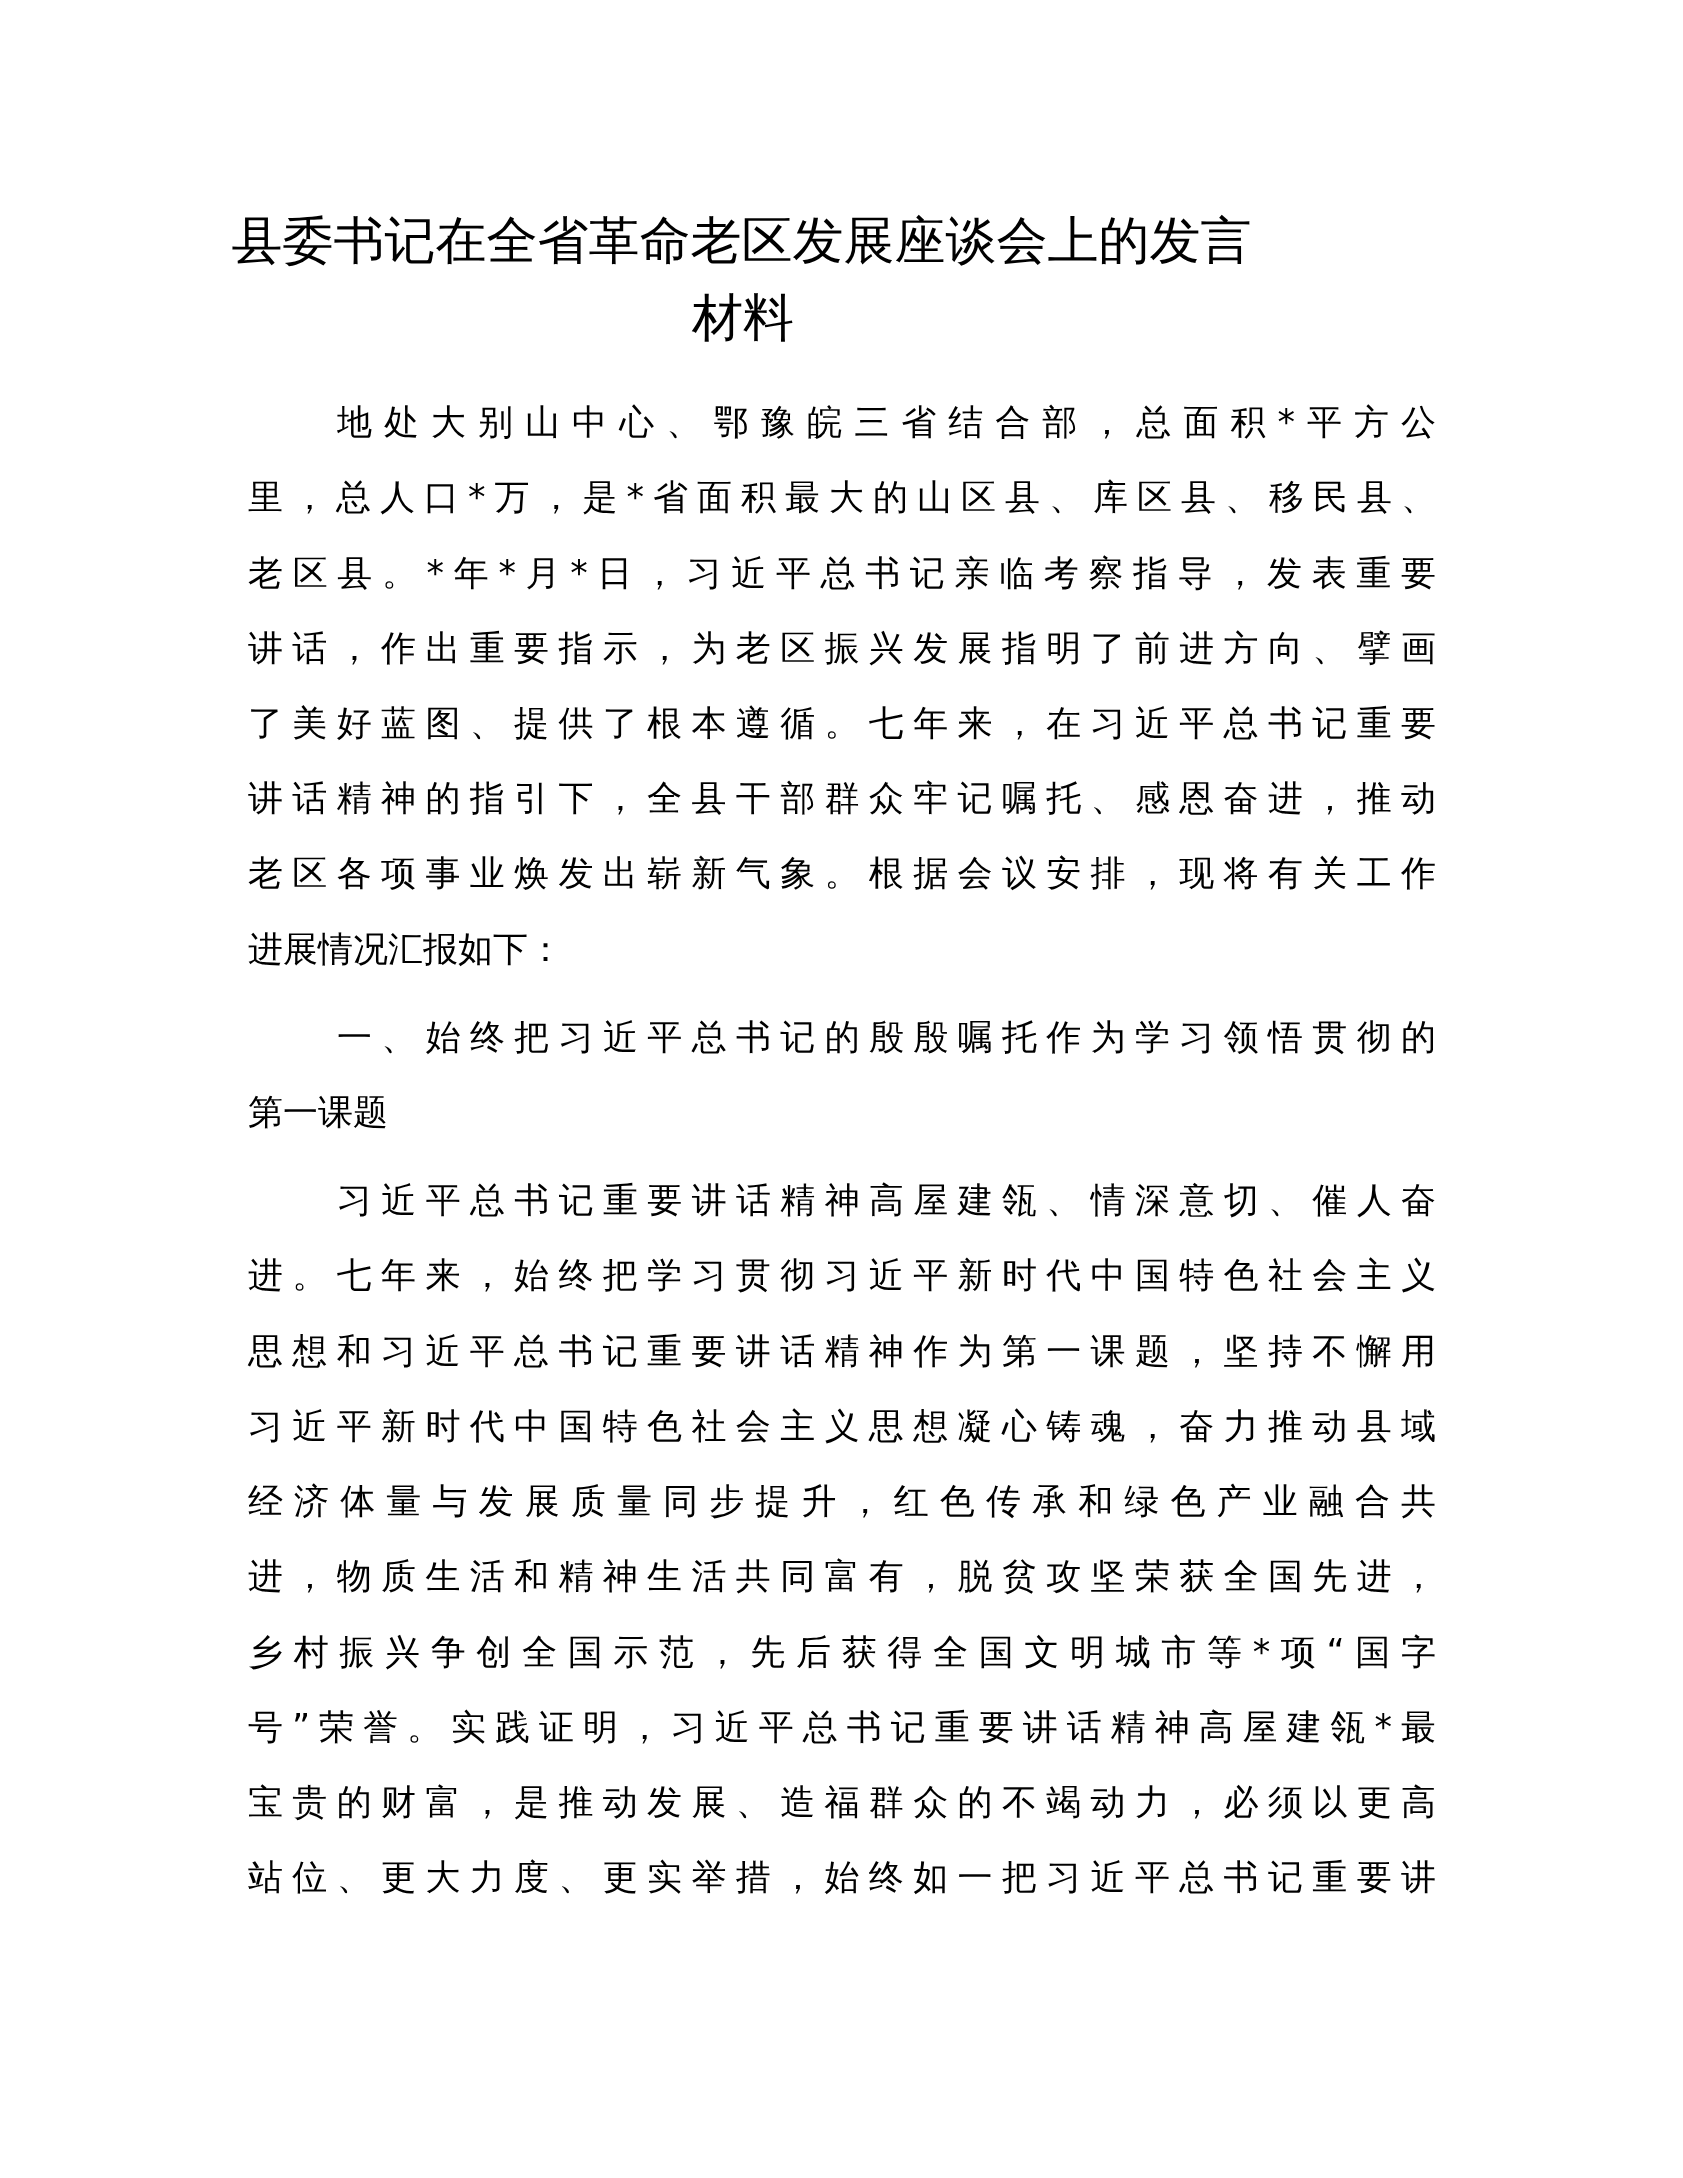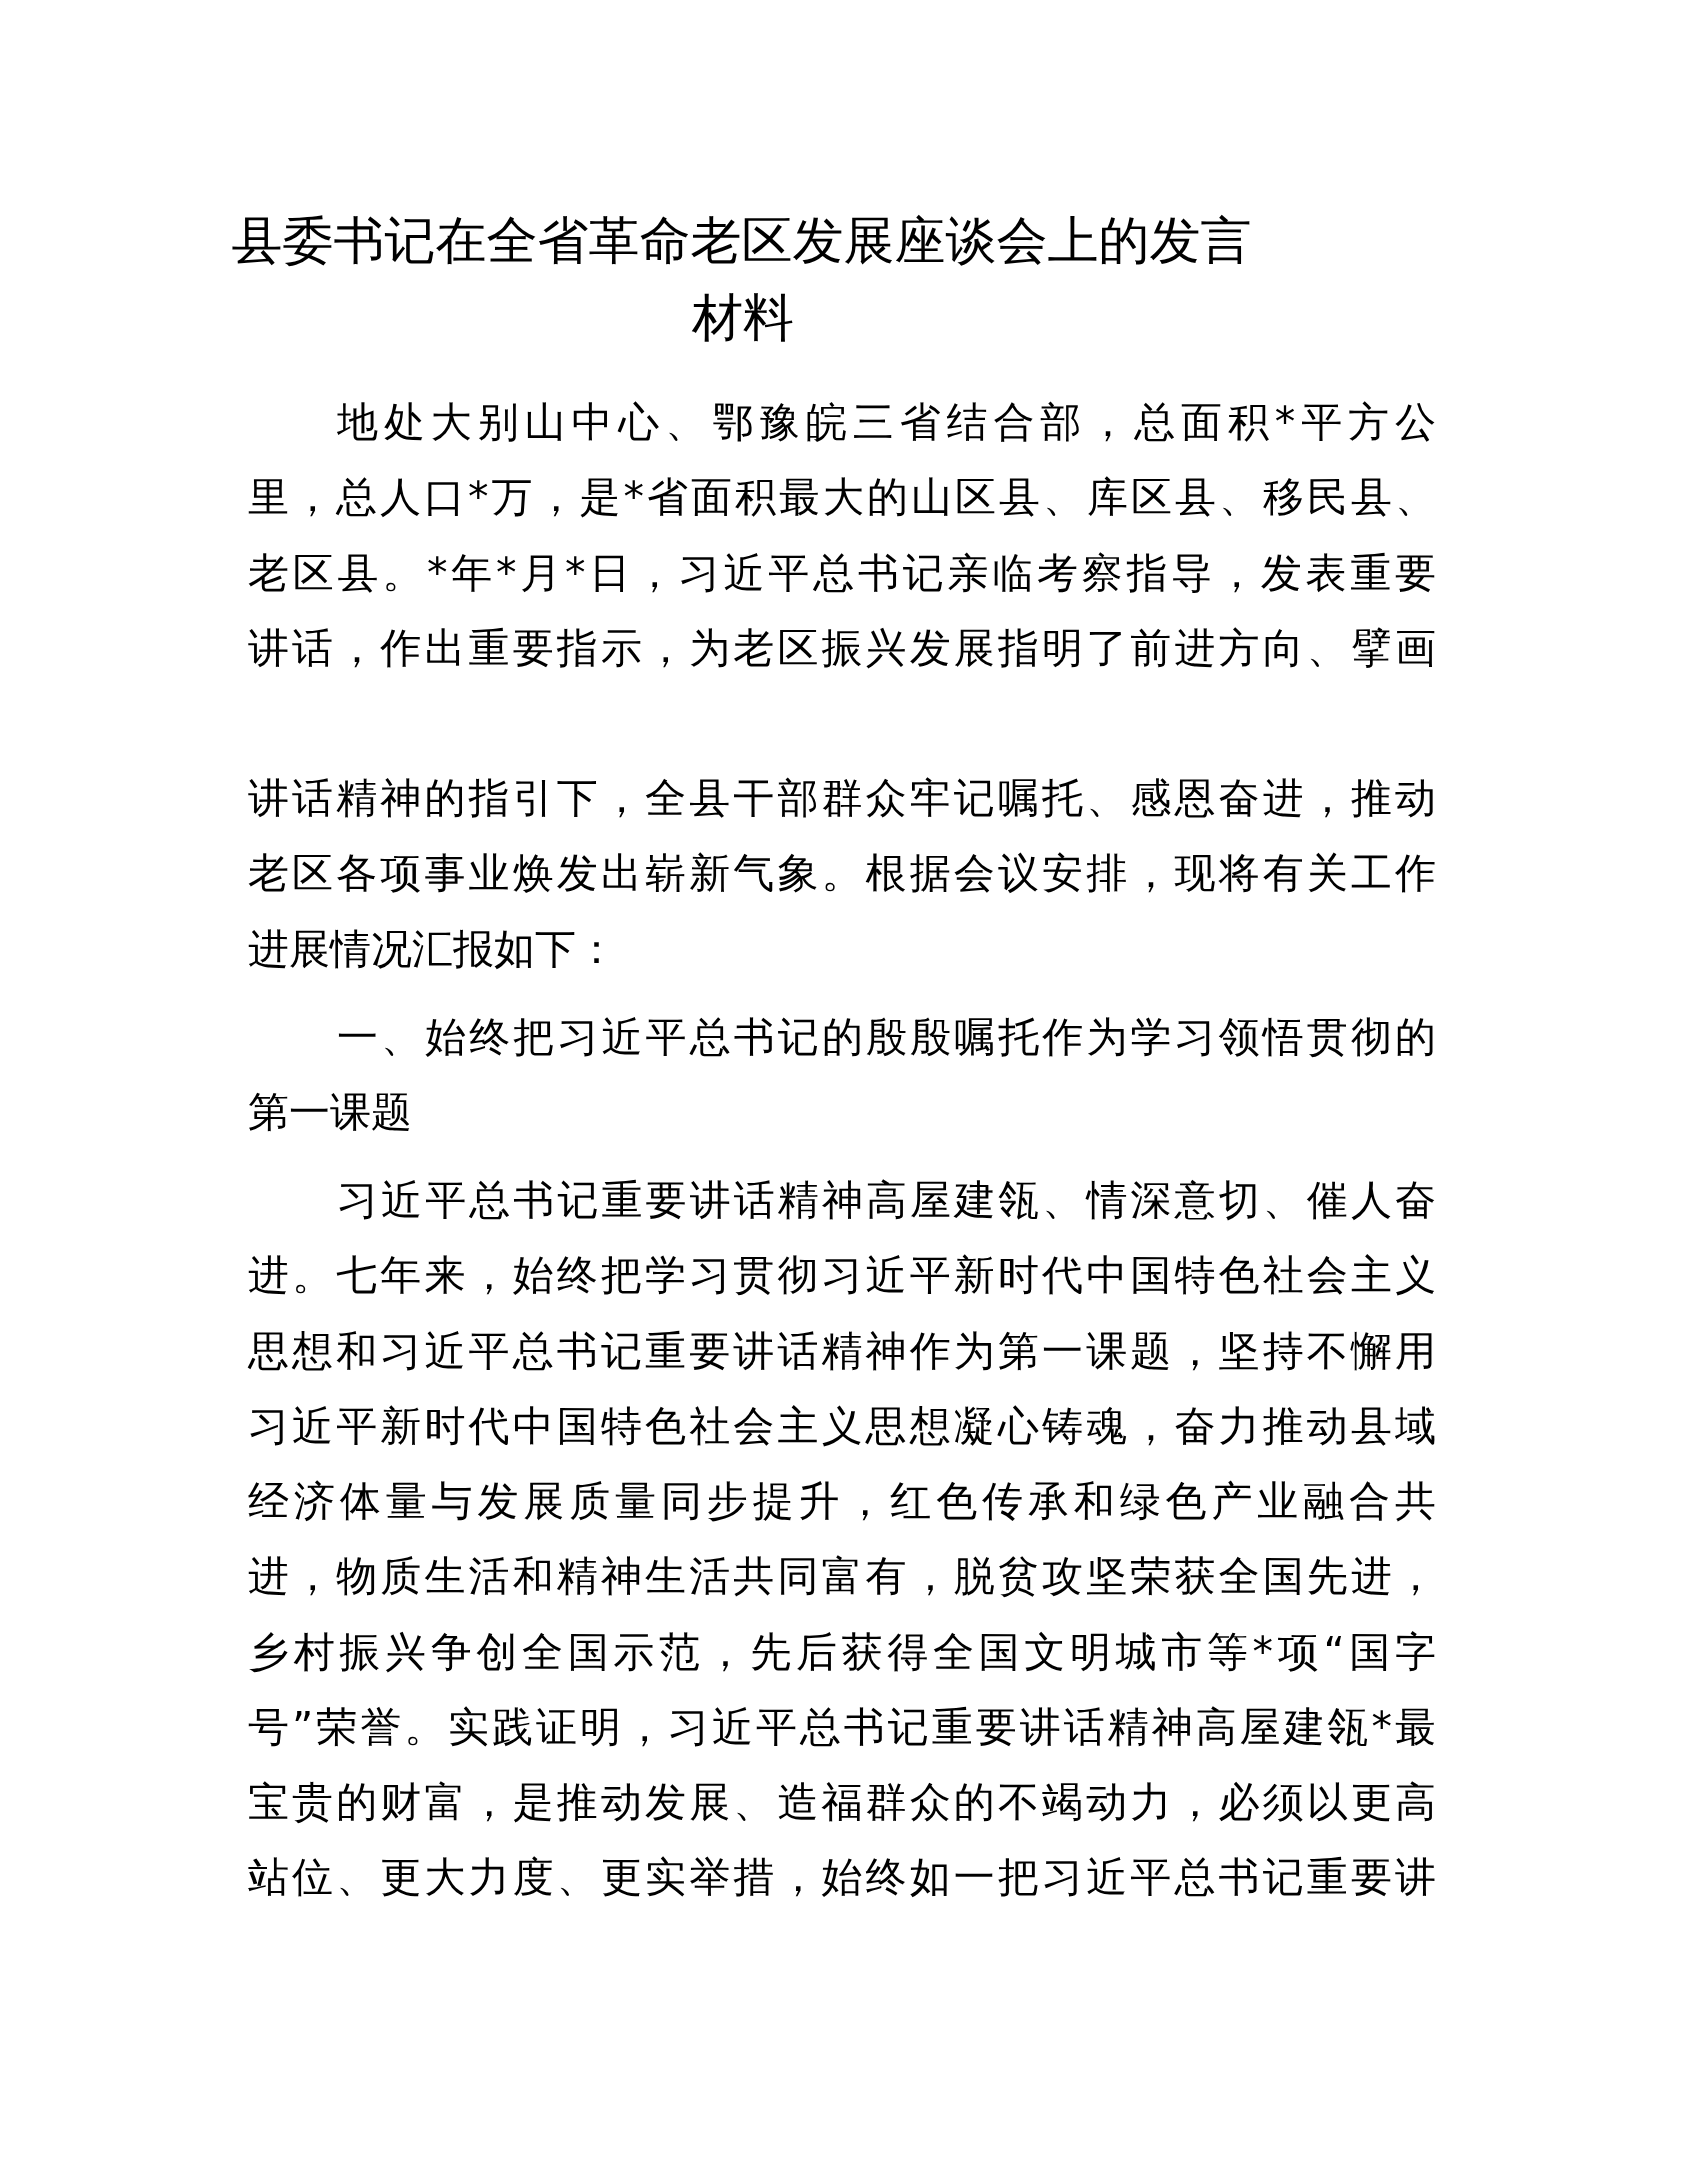--- a/index.html
+++ b/index.html
@@ -3,38 +3,39 @@
 <meta charset="utf-8">
 <style>
   html, body { margin:0; padding:0; background:#ffffff; }
   body { width:1683px; height:2178px; position:relative; overflow:hidden;
          font-family:"DejaVu Sans","Liberation Sans",sans-serif; color:#000; }
   .page { position:absolute; left:0; top:0; width:1683px; height:2178px; background:#fff; }
   .title { position:absolute; left:0; width:1683px; text-align:center;
            font-size:51px; line-height:73px; letter-spacing:0px; }
   .title .t1 { position:absolute; top:204px; left:0; width:1483px; }
   .title .t2 { position:absolute; top:281px; left:0; width:1486px; }
-  .line { position:absolute; left:248px; width:1188px; font-size:41px; height:59px;
+  .line { position:absolute; left:248px; width:1188px; font-size:35px; height:59px;
           line-height:59px; white-space:nowrap; text-align:justify; text-align-last:justify; }
   .line.last { text-align-last:left; }
   .line.indent { left:337px; width:1099px; }
 </style>
 </head>
 <body>
 
 <div class="page">
   <div class="title">
     <div class="t1">县委书记在全省革命老区发展座谈会上的发言</div>
     <div class="t2">材料</div>
   </div>
 
   <div class="line indent" style="top:393px">地处大别山中心、鄂豫皖三省结合部，总面积*平方公</div>
   <div class="line" style="top:468px">里，总人口*万，是*省面积最大的山区县、库区县、移民县、</div>
   <div class="line" style="top:544px">老区县。*年*月*日，习近平总书记亲临考察指导，发表重要</div>
   <div class="line" style="top:619px">讲话，作出重要指示，为老区振兴发展指明了前进方向、擘画</div>
+  <div class="line" style="top:694px">了美好蓝图、提供了根本遵循。七年来，在习近平总书记重要</div>
   <div class="line" style="top:769px">讲话精神的指引下，全县干部群众牢记嘱托、感恩奋进，推动</div>
   <div class="line" style="top:844px">老区各项事业焕发出崭新气象。根据会议安排，现将有关工作</div>
   <div class="line last" style="top:920px">进展情况汇报如下：</div>
 
   <div class="line indent" style="top:1008px">一、始终把习近平总书记的殷殷嘱托作为学习领悟贯彻的</div>
   <div class="line last" style="top:1083px">第一课题</div>
 
   <div class="line indent" style="top:1171px">习近平总书记重要讲话精神高屋建瓴、情深意切、催人奋</div>
   <div class="line" style="top:1246px">进。七年来，始终把学习贯彻习近平新时代中国特色社会主义</div>
   <div class="line" style="top:1322px">思想和习近平总书记重要讲话精神作为第一课题，坚持不懈用</div>

